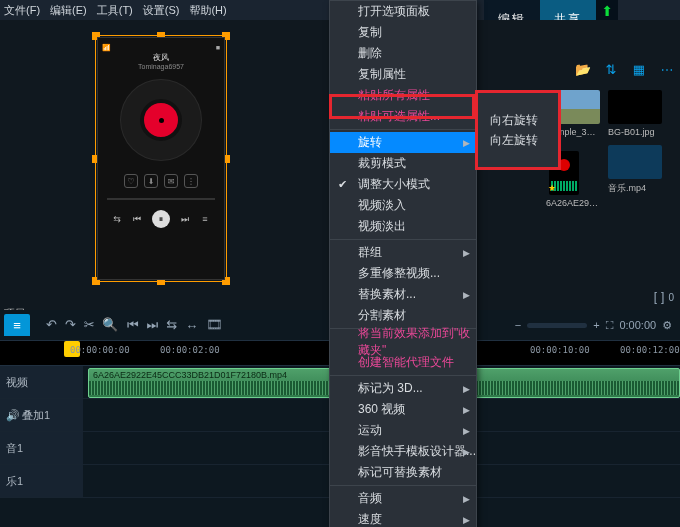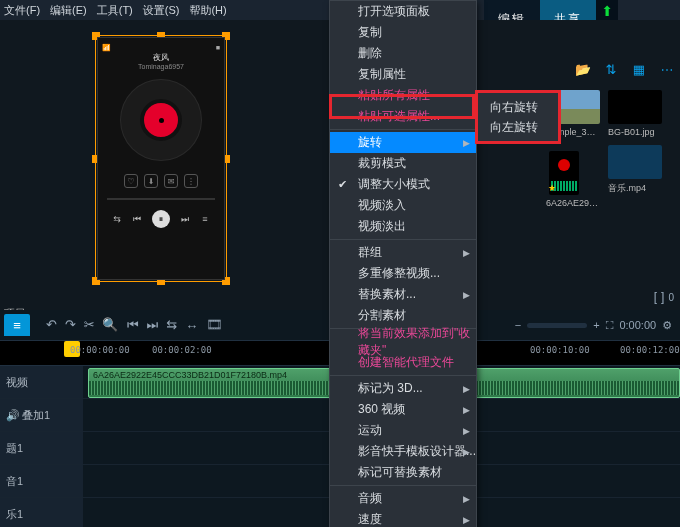--- a/index.html
+++ b/index.html
@@ -52,21 +52,21 @@
   .mp4ico::before{content:"";width:12px;height:12px;border-radius:50%;background:#d00;position:absolute;top:8px}
   .mp4ico .wav{position:absolute;bottom:4px;left:2px;right:2px;height:10px;background:repeating-linear-gradient(90deg,#0a6 0 2px,transparent 2px 3px)}
   
   .cmenu{position:absolute;left:329px;top:0;width:146px;background:#2a3038;border:1px solid #3d444c;padding-bottom:2px;box-shadow:2px 2px 6px rgba(0,0,0,.5);z-index:10}
   .cmenu .mi{height:21px;display:flex;align-items:center;padding-left:28px;font-size:12px;color:#d9dde1;position:relative}
   .cmenu .mi.sel{background:#058aff;color:#fff}
   .cmenu .mi.dis{color:#ec4899}
   .cmenu .mi .chk{position:absolute;left:8px;font-size:11px}
   .cmenu .mi .arr{position:absolute;right:6px;font-size:9px;color:#aeb5bd}
   .cmenu hr{border:none;border-top:1px solid #3d444c;margin:2px 0}
-  .submenu{position:absolute;left:475px;top:90px;width:80px;background:#2a3038;border:3px solid #e5262f;padding:4px 0;z-index:11}
+  .submenu{position:absolute;left:475px;top:90px;width:80px;background:#2a3038;border:3px solid #e5262f;padding:17px 0;z-index:11}
   .submenu .mi{height:20px;display:flex;align-items:center;padding-left:12px;font-size:12px;color:#d9dde1}
   .rotbox{position:absolute;left:329px;top:94px;width:146px;height:25px;border:3px solid #e5262f;z-index:12;pointer-events:none;box-sizing:border-box}
   
   .tline{position:absolute;left:0;top:310px;width:680px;height:217px;background:#0d1820}
   .tl-top{height:30px;border-bottom:1px solid #203040;display:flex;align-items:center}
   .tab-time{width:26px;height:22px;background:#0396d8;margin-left:4px;border-radius:2px 2px 0 0;display:flex;align-items:center;justify-content:center;color:#fff;font-size:13px}
   .tl-tools{display:flex;gap:8px;margin-left:16px;color:#95a5b5}
   .tl-tools span{font-size:13px}
   .tl-right{margin-left:auto;margin-right:8px;display:flex;gap:6px;align-items:center;color:#95a5b5;font-size:11px}
   .tl-right .scr{width:60px;height:5px;background:#203040;border-radius:3px}
@@ -249,21 +249,21 @@
         <span class="scr"></span>
         <span>+</span>
         <span>⛶</span>
         <span>0:00:00</span>
         <span>⚙</span>
       </div>
     </div>
     <div class="ruler">
       <span class="yellow" style="left:64px"></span>
       <span class="tick" style="left:70px">00:00:00:00</span>
-      <span class="tick" style="left:152px">00:00:02:00</span>
+      <span class="tick" style="left:160px">00:00:02:00</span>
       <span class="tick" style="left:530px">00:00:10:00</span>
       <span class="tick" style="left:620px">00:00:12:00</span>
     </div>
     <div class="tracks">
       <div class="trk">
         <div class="hd">
             <span>视频</span>
           </div>
         <div class="clip" style="left:88px;width:590px">
           <span class="nm">6A26AE2922E45CCC33DB21D01F72180B.mp4</span>
@@ -271,25 +271,20 @@
         </div>
       </div>
       <div class="trk">
         <div class="hd">
             <span class="sp">🔊</span>
             <span>叠加1</span>
           </div>
       </div>
       <div class="trk">
         <div class="hd">
-            <span>题1</span>
-          </div>
-      </div>
-      <div class="trk">
-        <div class="hd">
             <span>音1</span>
           </div>
       </div>
       <div class="trk">
         <div class="hd">
             <span>乐1</span>
           </div>
       </div>
     </div>
   </div>

